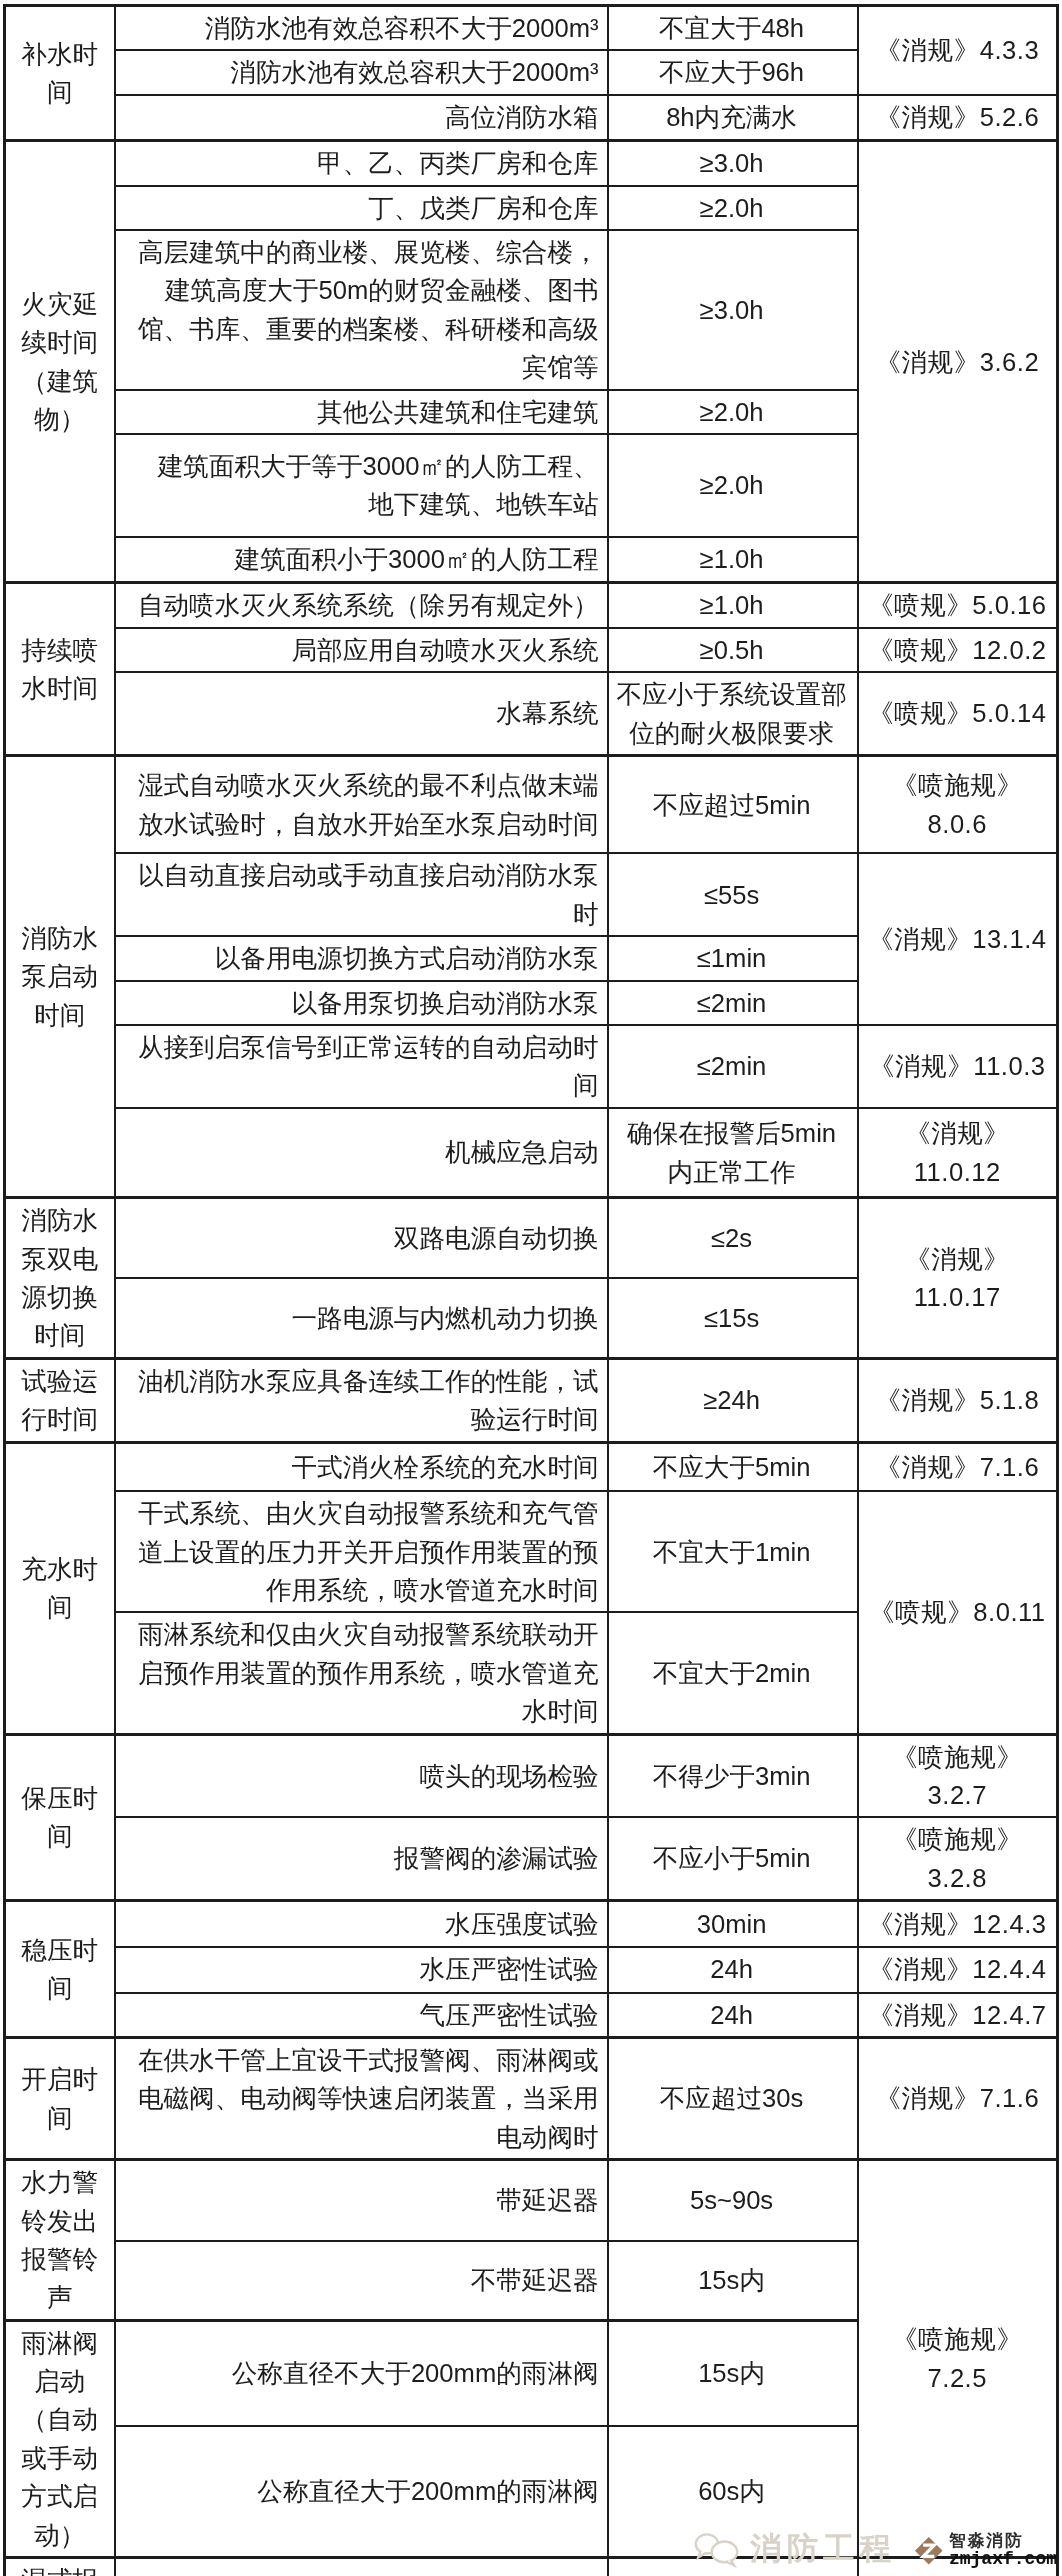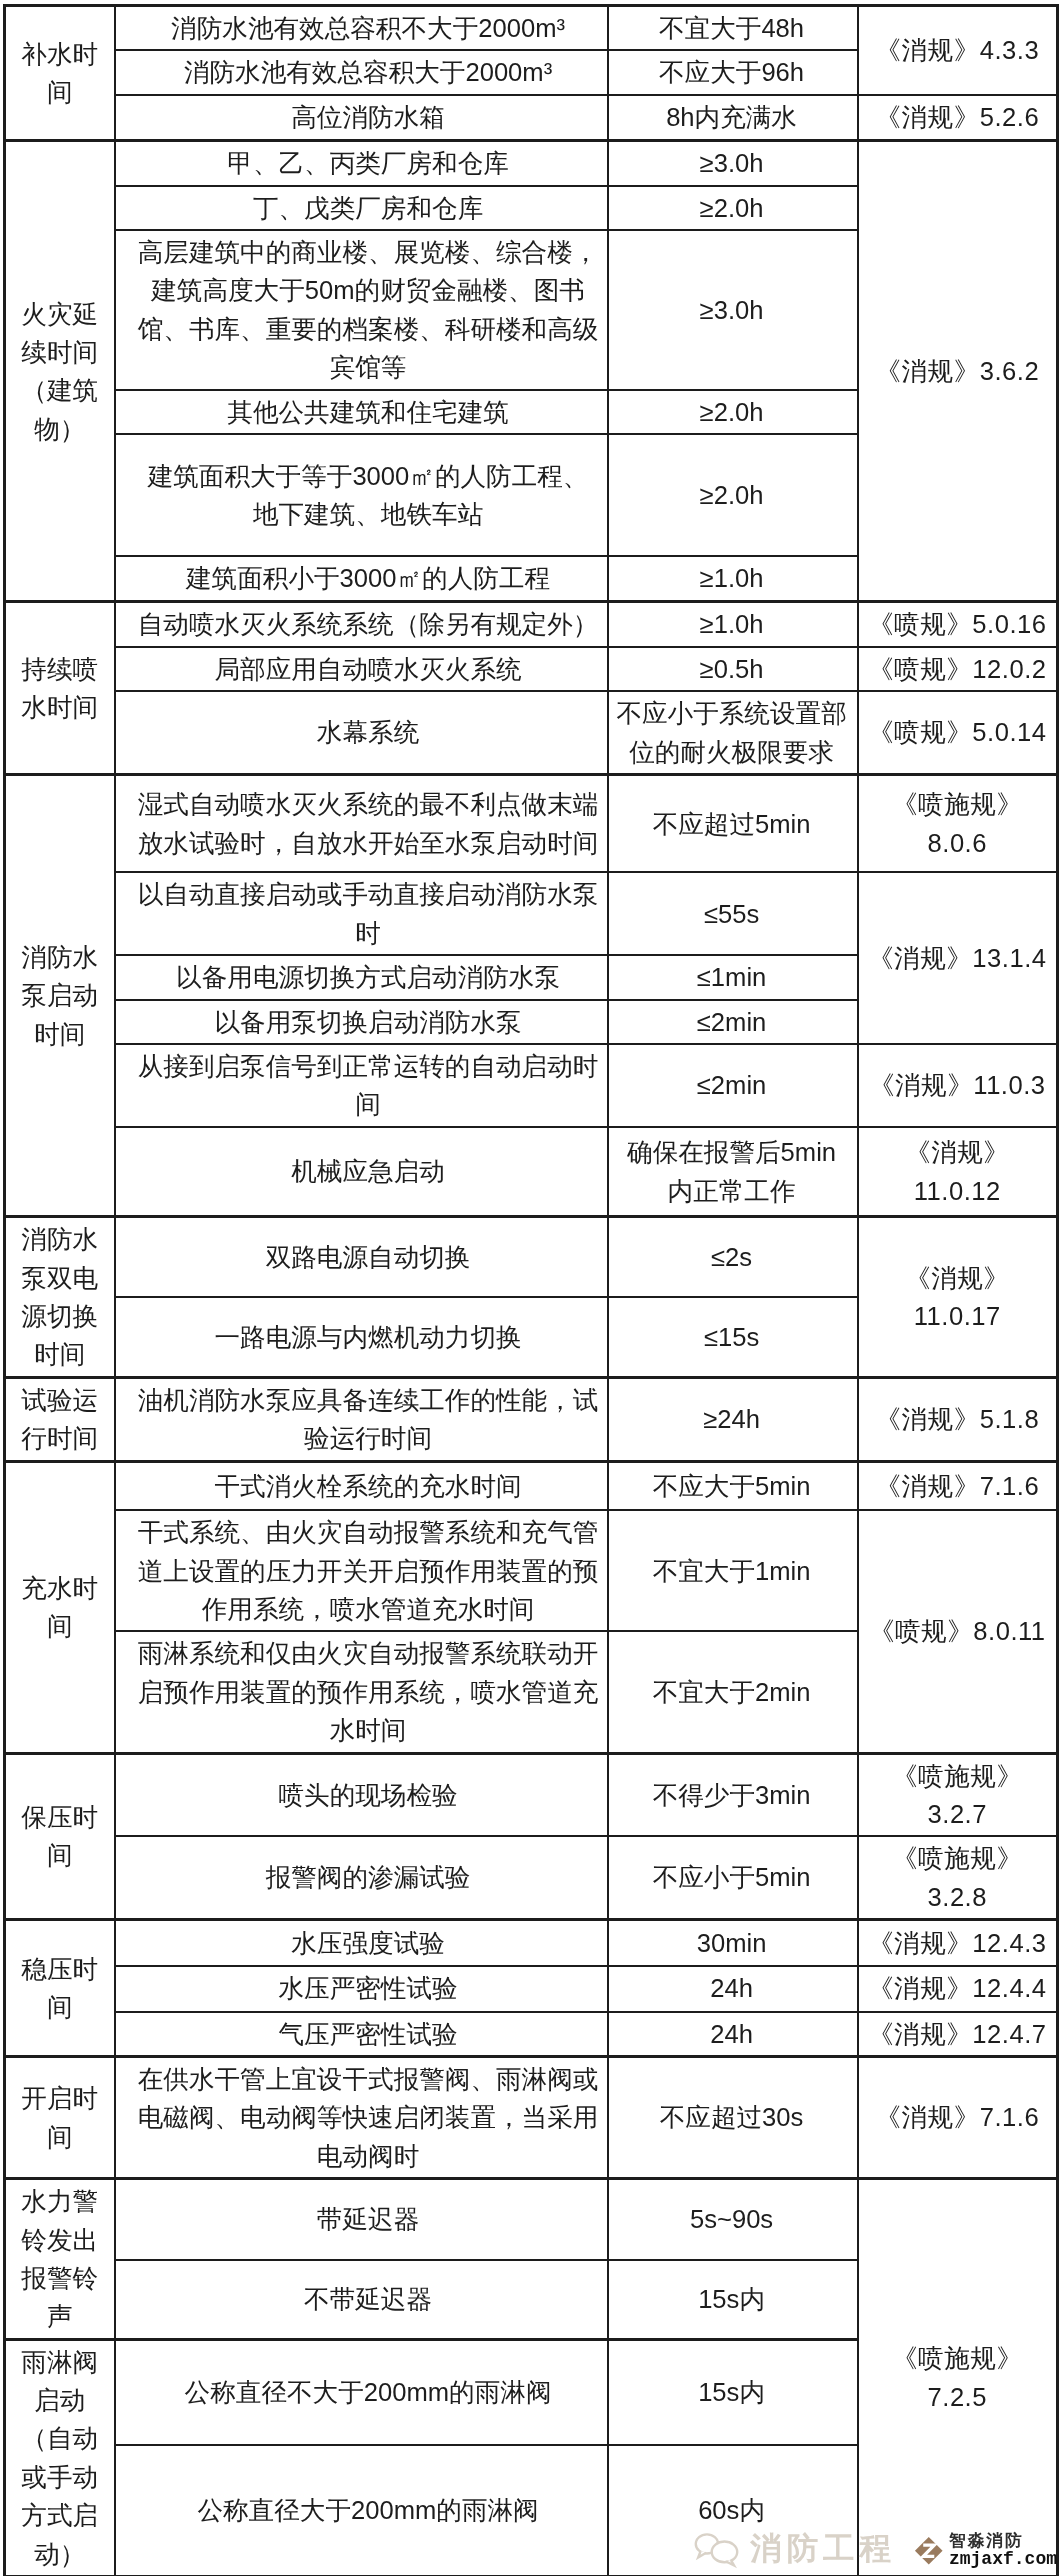--- a/index.html
+++ b/index.html
@@ -18,21 +18,21 @@
   col.c-desc{width:493px;}
   col.c-val{width:250px;}
   col.c-ref{width:200px;}
   td{
     border:2px solid #1c1c1c;
     font-size:25.6px;line-height:1.5;
     padding:2px 7.9px;vertical-align:middle;
     background:#ffffff;overflow:hidden;
   }
   td.cat{text-align:center;padding:2px 4.9px;}
-  td.desc{text-align:center;padding-left:22px;}
+  td.desc{text-align:right;padding-left:22px;}
   td.val{text-align:center;padding-left:6px;}
   td.ref{text-align:center;letter-spacing:0.5px;border-radius:13px;}
   tr.sec td{border-top:3.9px solid #1c1c1c;}
   
   .watermark{
     position:absolute;right:5px;bottom:5.9px;
     display:flex;flex-direction:row;align-items:flex-end;
     pointer-events:none;
   }
   .wm-brand{
@@ -83,21 +83,21 @@
       <td class="val">≥2.0h</td>
     </tr>
     <tr style="height:150px">
       <td class="desc">高层建筑中的商业楼、展览楼、综合楼，建筑高度大于50m的财贸金融楼、图书馆、书库、重要的档案楼、科研楼和高级宾馆等</td>
       <td class="val">≥3.0h</td>
     </tr>
     <tr style="height:44px">
       <td class="desc">其他公共建筑和住宅建筑</td>
       <td class="val">≥2.0h</td>
     </tr>
-    <tr style="height:122px">
+    <tr style="height:103px">
       <td class="desc">建筑面积大于等于3000㎡的人防工程、地下建筑、地铁车站</td>
       <td class="val">≥2.0h</td>
     </tr>
     <tr style="height:46px">
       <td class="desc">建筑面积小于3000㎡的人防工程</td>
       <td class="val">≥1.0h</td>
     </tr>
 
     <tr class="sec" style="height:44px">
       <td class="cat" rowspan="3">持续喷水时间</td>

